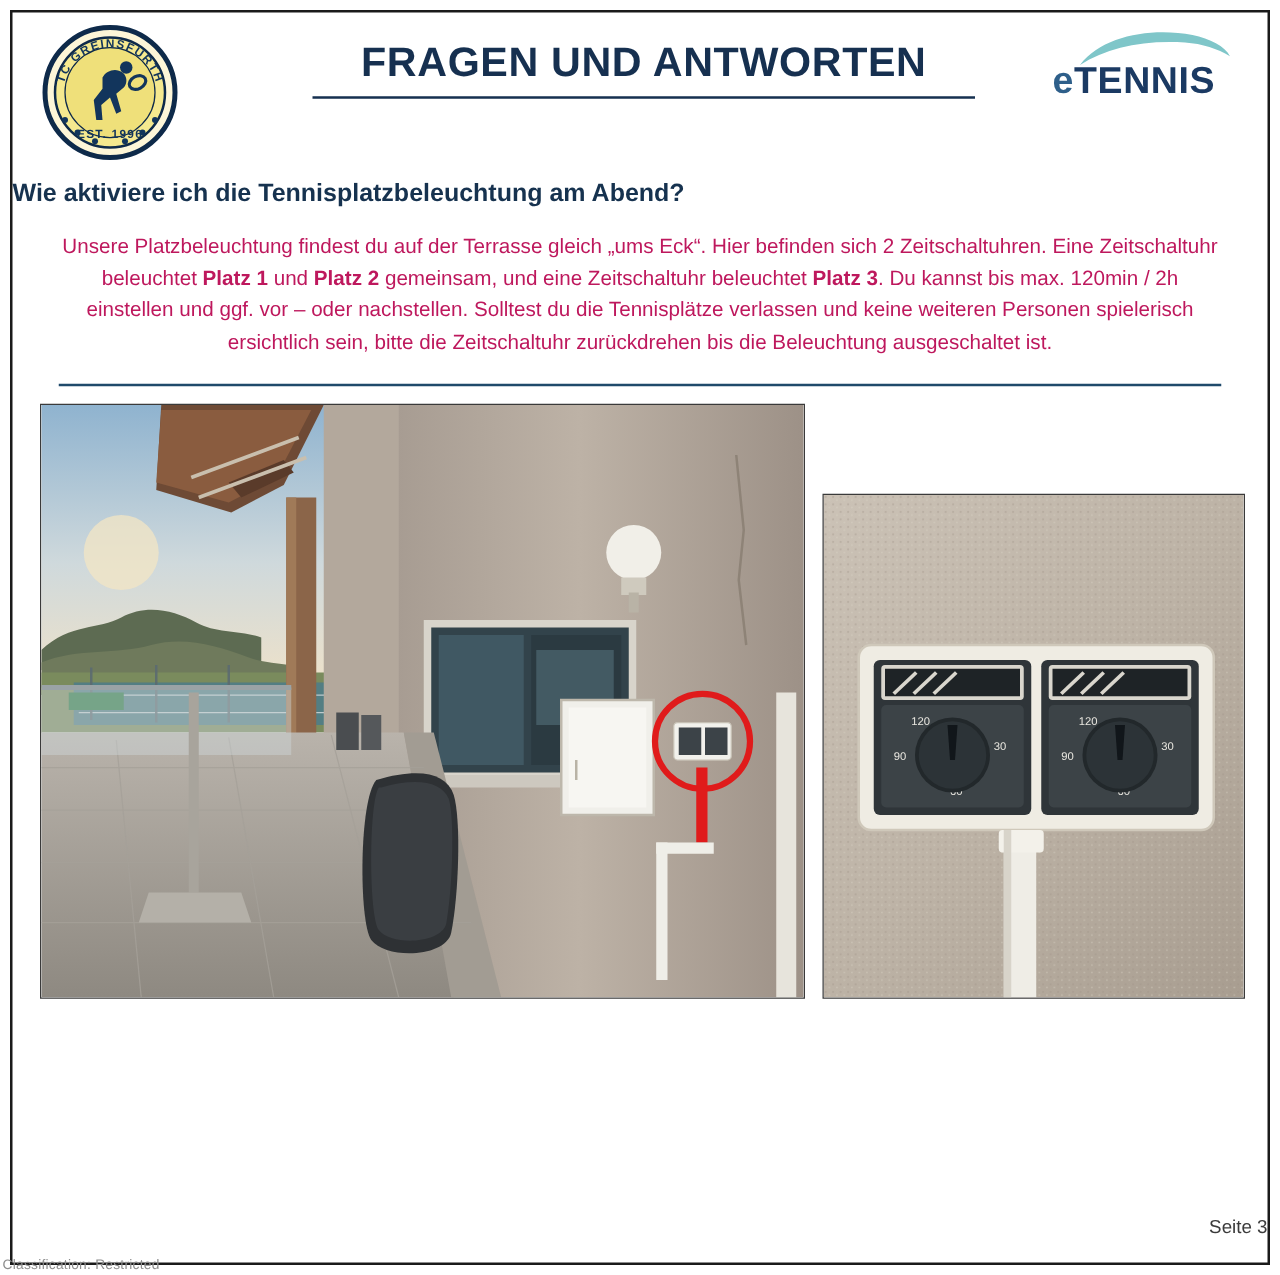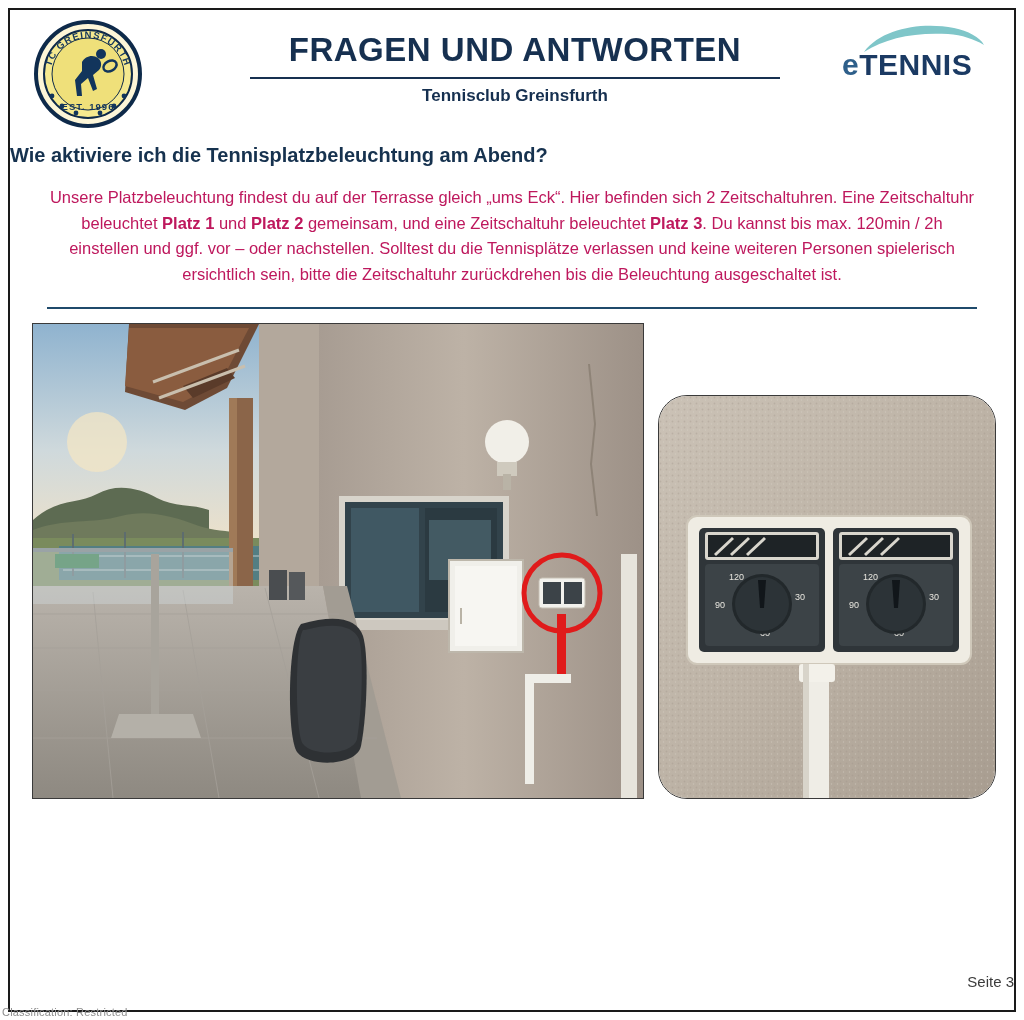--- a/index.html
+++ b/index.html
@@ -118,21 +118,21 @@
     position: absolute;
     border: 1px solid #3a3a3a;
     overflow: hidden;
   }
   .photo-left {
     left: 22px; top: 0;
     width: 612px; height: 476px;
   }
   .photo-right {
     left: 648px; top: 72px;
-    width: 338px; height: 404px; border-radius: 29px;
+    width: 338px; height: 404px;
   }
 
   
   .footer-page {
     position: absolute;
     left: 0; right: 0; bottom: 20px;
     text-align: right;
     font-size: 15px;
     color: #3b3b3b;
   }
@@ -175,21 +175,20 @@
             <circle cx="78" cy="95" r="2.4"></circle>
           <circle cx="92" cy="88" r="2.4"></circle>
             <circle cx="102" cy="78" r="2.4"></circle>
         </g>
       </svg>
     </div>
 
     <div class="title-block">
       <h1 class="main-title">FRAGEN UND ANTWORTEN</h1>
       <div class="title-rule"></div>
-      <div class="sub-title">Tennisclub Greinsfurth</div>
     </div>
 
     <div class="brand">
       <svg class="brand-swoosh" viewBox="0 0 128 36" aria-hidden="true">
         <path d="M4 30C22 6 62 0 94 6c14 3 26 9 30 17-10-6-22-10-36-11C54 10 26 16 4 30z" fill="#7fc6c9"></path>
       </svg>
       <div class="brand-text"><span class="e">e</span><span>TENNIS</span></div>
     </div>
   </div>
 

